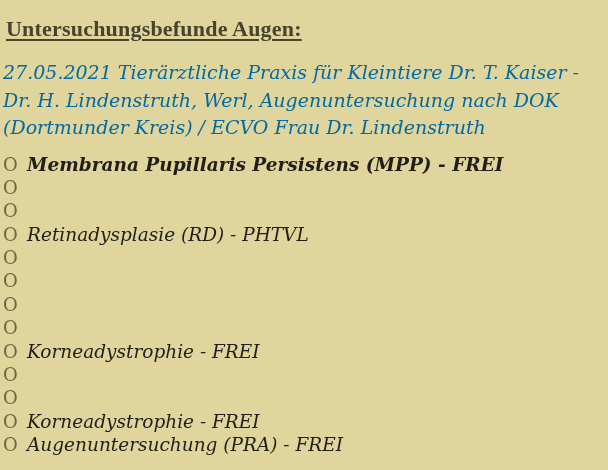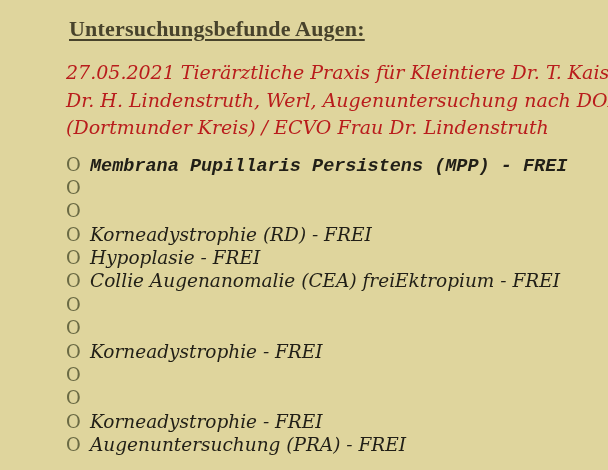--- a/index.html
+++ b/index.html
@@ -7,42 +7,41 @@
     padding: 0;
   }
   body {
     width: 608px;
     height: 470px;
     background: #dfd59d;
     overflow: hidden;
     font-family: "DejaVu Serif", serif;
   }
   .page {
-    padding: 12px 14px 0 24px;
-    margin-left: 42px;
+    padding: 12px 14px 0 3px;
   }
   .title {
     margin: 4px 0 0 3px;
     font-family: "Liberation Serif", serif;
     font-weight: bold;
     font-size: 22px;
     color: #48432c;
     text-decoration: underline;
     text-decoration-thickness: 2px;
     text-underline-offset: 3px;
     letter-spacing: 0.2px;
   }
   .subtitle {
     margin: 17px 0 0 0;
     width: 578px;
     font-family: "DejaVu Serif", serif;
     font-style: italic;
     font-size: 19px;
     line-height: 27.5px;
-    color: #b91c1c;
+    color: #0369a1;
   }
   .findings {
     margin-top: 12px;
   }
   .row {
     display: flex;
     align-items: baseline;
     height: 23.4px;
     font-family: "DejaVu Serif", serif;
     font-style: italic;
@@ -51,21 +50,20 @@
     white-space: pre;
   }
   .row .o {
     flex: 0 0 24px;
     font-style: normal;
     color: #6a6a44;
     font-size: 18px;
   }
   .row.bold .t {
     font-weight: bold;
-    font-family: Liberation Mono, monospace;
   }
 </style>
 </head>
 <body>
 
 <div class="page">
 
   <h1 class="title">Untersuchungsbefunde Augen:</h1>
 
   <p class="subtitle">27.05.2021 Tierärztliche Praxis für Kleintiere Dr. T. Kaiser - Dr. H. Lindenstruth, Werl, Augenuntersuchung nach DOK (Dortmunder Kreis) / ECVO Frau Dr. Lindenstruth</p>
@@ -80,31 +78,29 @@
     <div class="row">
       <span class="o">O</span>
     </div>
 
     <div class="row">
       <span class="o">O</span>
     </div>
 
     <div class="row">
       <span class="o">O</span>
-      <span class="t">Korneadystrophie (RD) - FREI</span>
+      <span class="t">Retinadysplasie (RD) - PHTVL</span>
     </div>
 
     <div class="row">
       <span class="o">O</span>
-      <span class="t">Hypoplasie - FREI</span>
     </div>
 
     <div class="row">
       <span class="o">O</span>
-      <span class="t">Collie Augenanomalie (CEA) freiEktropium - FREI</span>
     </div>
 
     <div class="row">
       <span class="o">O</span>
     </div>
 
     <div class="row">
       <span class="o">O</span>
     </div>
 

